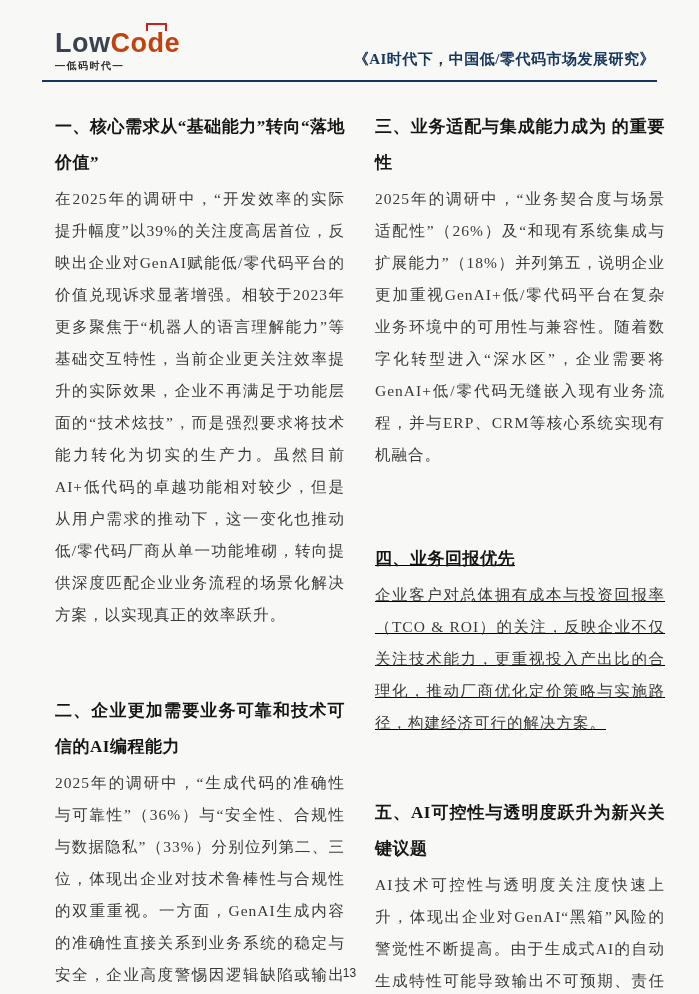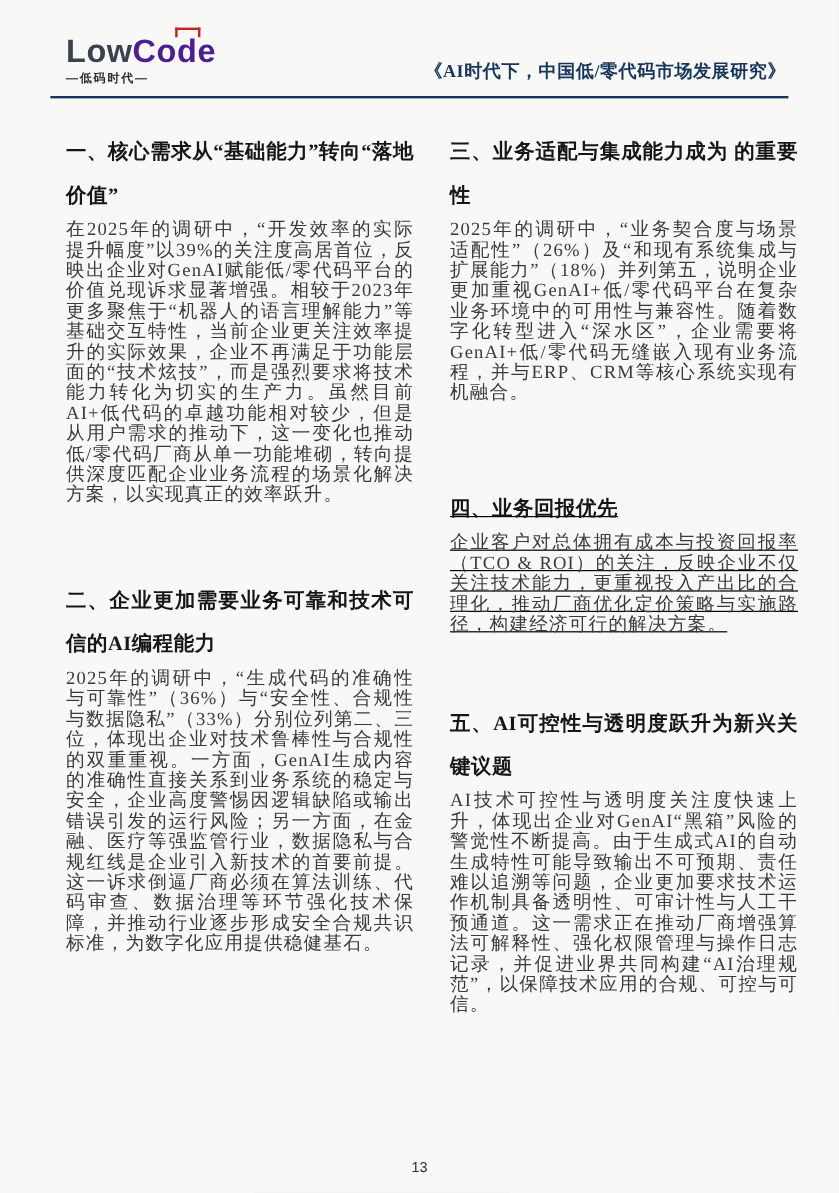--- a/index.html
+++ b/index.html
@@ -16,21 +16,21 @@
   .header {
     display:flex; justify-content:space-between; align-items:flex-end;
     padding:30px 44px 0 55px;
   }
   .logo-block { line-height:1; }
   .logo-word {
     font-family:"Liberation Sans","DejaVu Sans",sans-serif;
     font-weight:bold; font-size:27px; letter-spacing:0.5px;
     color:#39424e;
   }
-  .logo-code { color:#4c1d95; }
+  .logo-code { color:#c2410c; }
   .logo-d { position:relative; display:inline-block; }
   .logo-d::before {
     content:""; position:absolute; left:-2px; right:-2px; top:-7px; height:6px;
     border:2px solid #c9211e; border-bottom:none;
   }
   .logo-sub {
     font-family:Liberation Sans, sans-serif;
     font-weight:bold; font-size:10px; color:#2e2e2e;
     letter-spacing:1.5px; margin-top:4px;
   }
@@ -47,21 +47,21 @@
     display:flex; gap:30px;
     padding:27px 34px 0 55px;
   }
   .col { width:290px; }
   .sec-heading {
     font-size:17px; font-weight:bold; color:#161616;
     line-height:36px; text-align:justify; letter-spacing:0.5px;
   }
   .sec-body {
     font-size:15.5px; color:#3a3a3a;
-    line-height:17px; text-align:justify; letter-spacing:1px;
+    line-height:32px; text-align:justify; letter-spacing:1px;
     margin-top:2px;
   }
   .sec + .sec { margin-top:62px; }
   .col-right .sec-4 { margin-top:70px;text-decoration:underline; }
   .col-right .sec-5 { margin-top:56px; }
   
   .footer {
     position:absolute; bottom:14px; left:0; width:100%;
     text-align:center;
     font-family:"Liberation Sans","DejaVu Sans",sans-serif;

